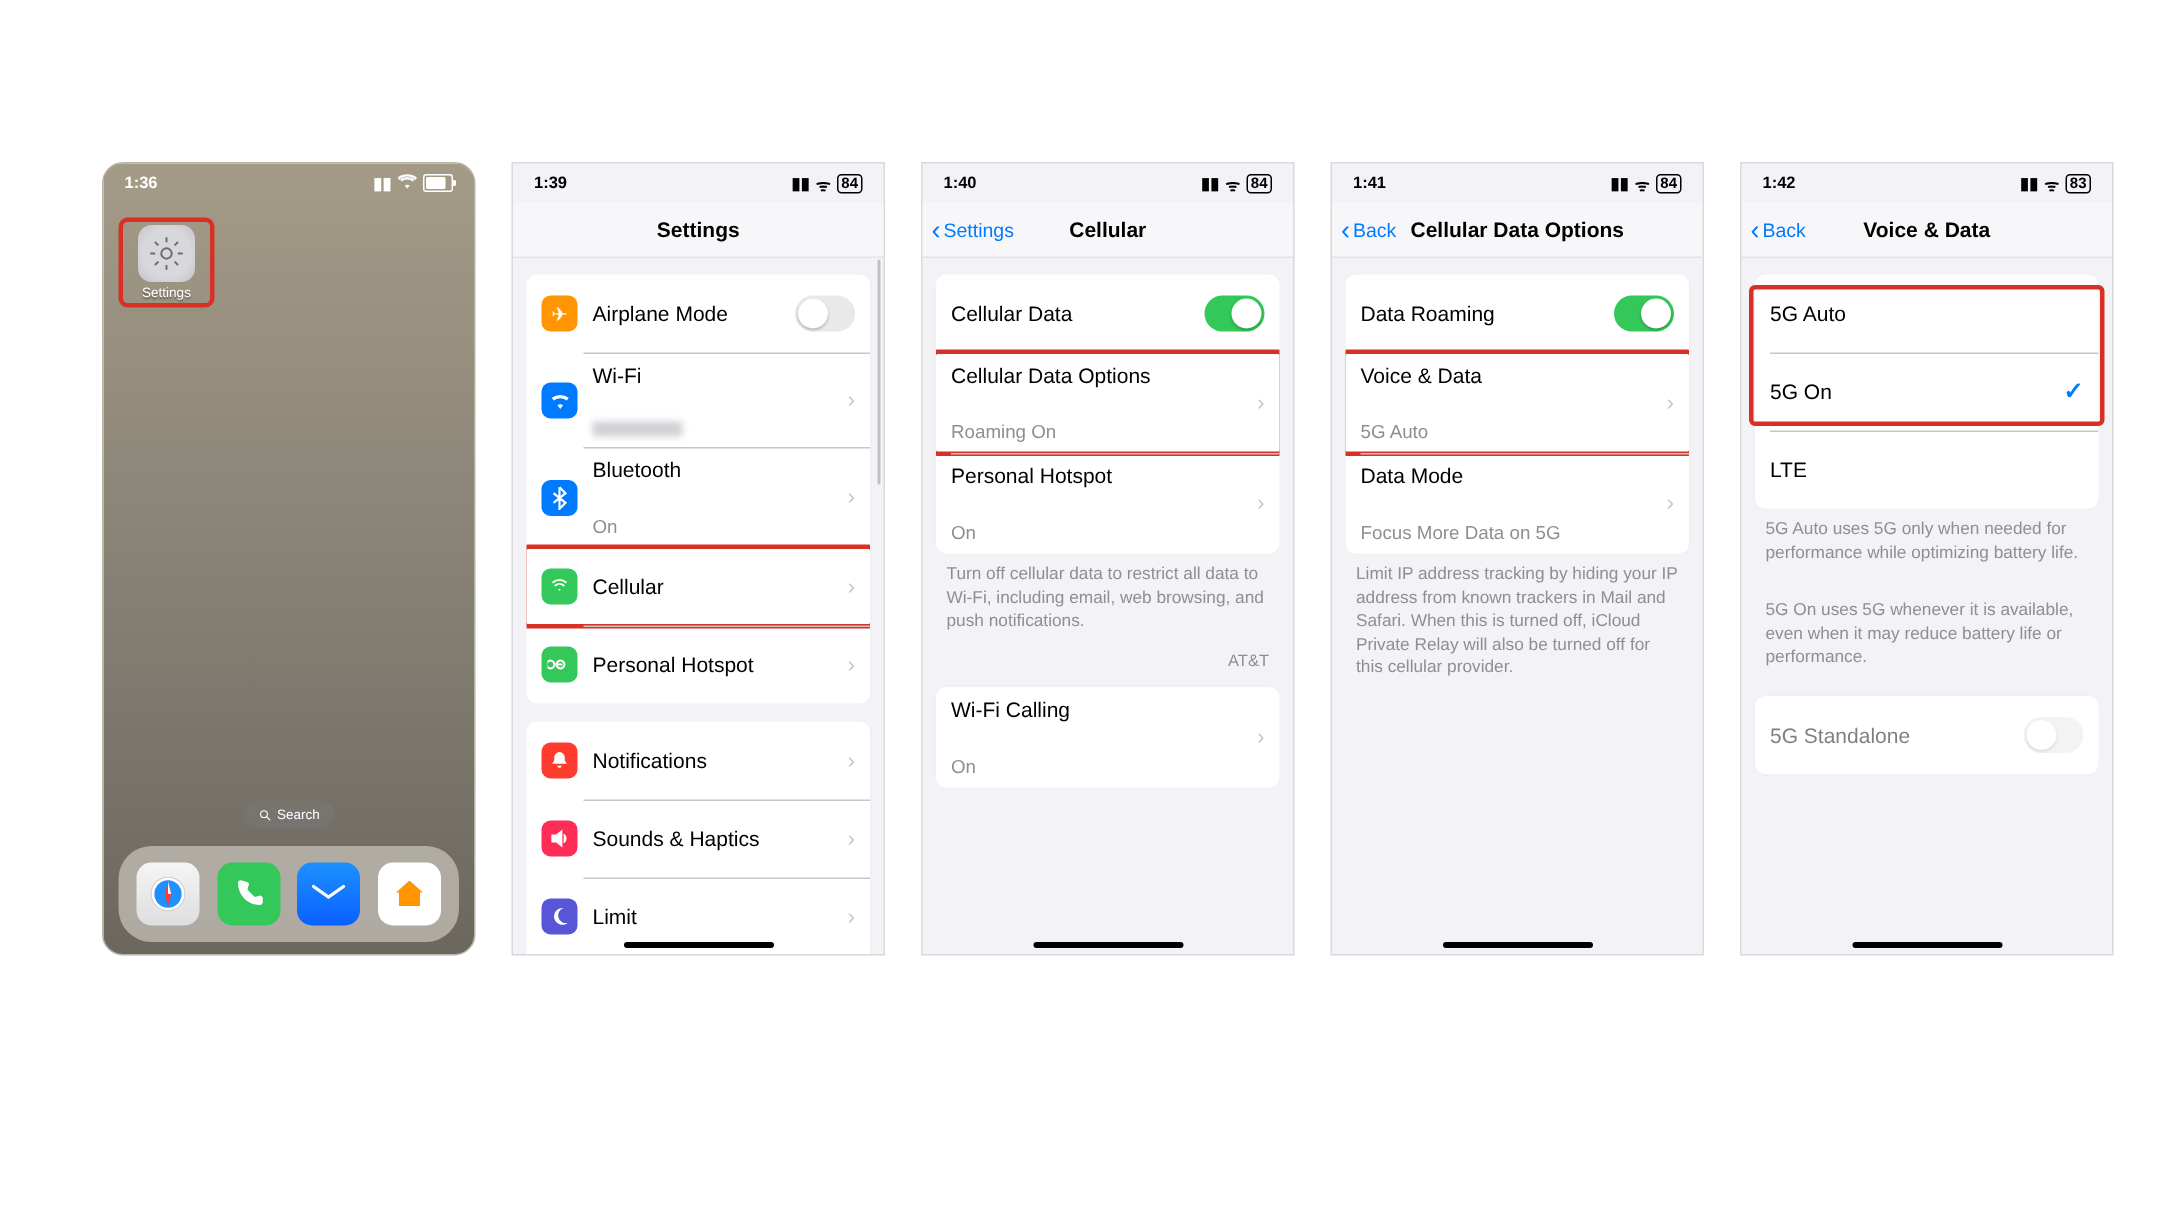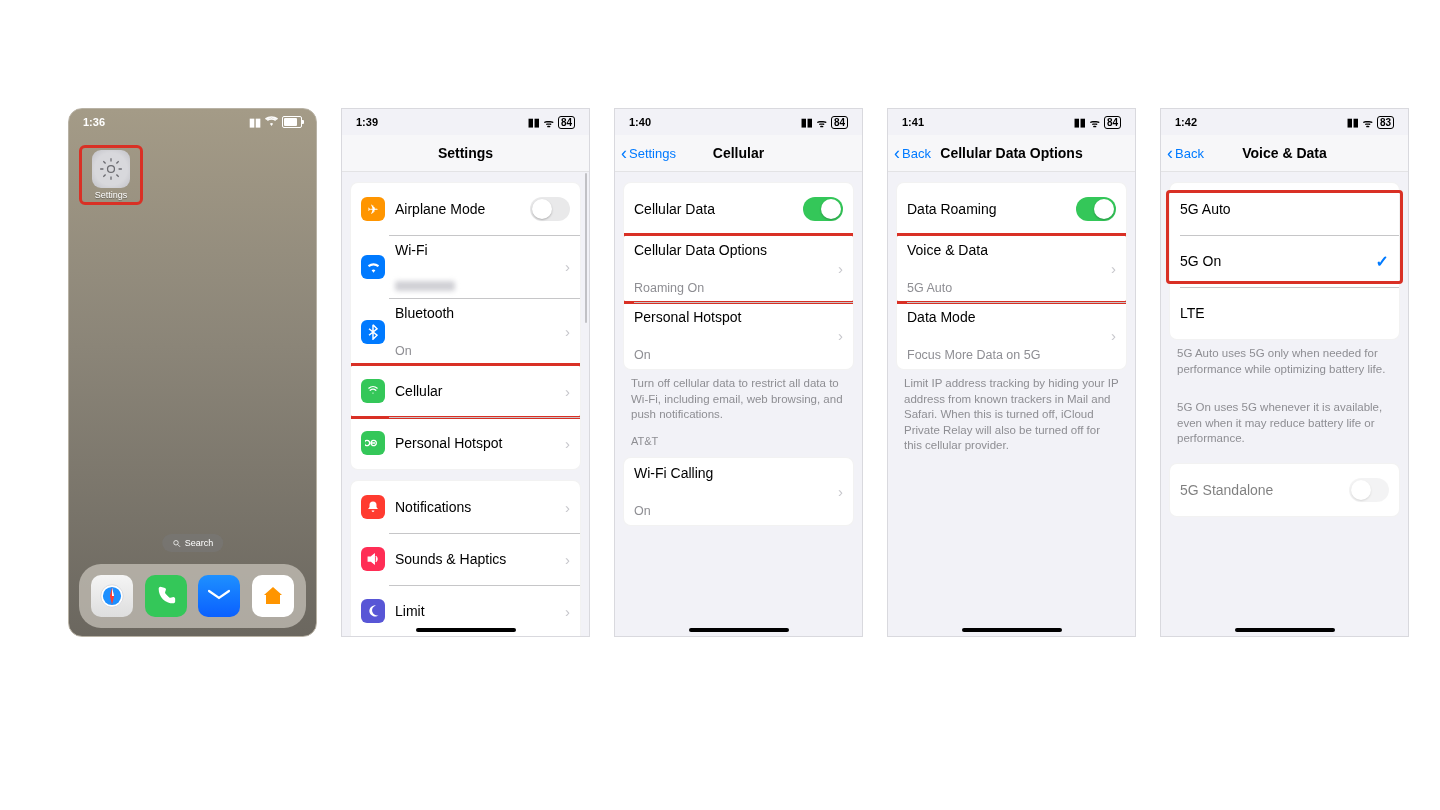--- a/index.html
+++ b/index.html
@@ -130,20 +130,21 @@
     margin: 6px 16px 0 16px;
     font-size: 11.5px;
     color: var(--ios-gray-text);
     line-height: 1.35;
   }
   .section-header {
     margin: 12px 16px 2px 16px;
     font-size: 11px;
     color: var(--ios-gray-text);
     text-transform: uppercase;
+    text-align: right;
   }
 
   
   .home-icon-wrap {
     position: absolute; left: 10px; top: 36px;
     border: 3px solid var(--highlight-red); border-radius: 6px;
     padding: 2px 4px 2px 4px;
     width: 50px;
     text-align: center;
   }

